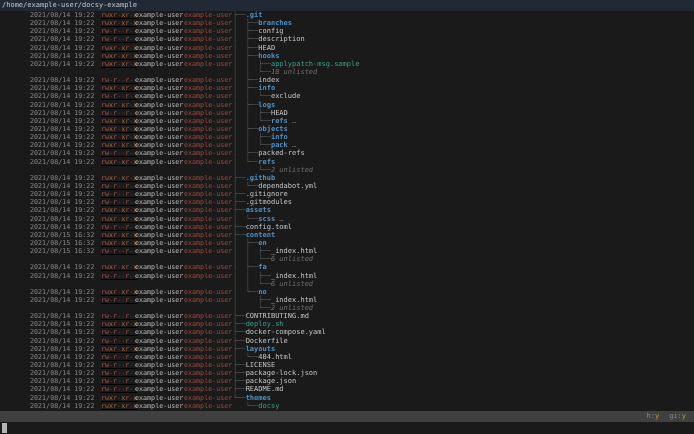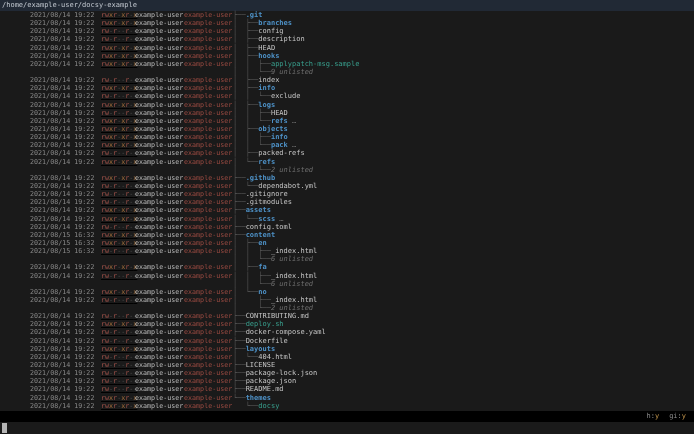--- a/index.html
+++ b/index.html
@@ -32,21 +32,21 @@
   .glyph { color:#585858; }
   .n-dir { color:#4e92c8;font-weight:bold; }
   .n-file { color:#c6c6c6; }
   .n-exe { color:#38a08e; }
   .n-unlisted { color:#6f6f6f; font-style:italic; }
   .n-suffix { color:#6f6f6f; }
 
   
   #hintbar {
     position:absolute; left:0; top:410.5px; width:694px; height:11px;
-    background:#000000; color:#b0b0b0; font-size:7px; line-height:11px;
+    background:#404040; color:#b0b0b0; font-size:7px; line-height:11px;
     padding-left:2px; white-space:pre;
   }
   .hint-normal { color:#b0b0b0; }
   .hint-key { color:#c99a4e; }
   .hint-help { color:#6e9cc6; }
   #flags { position:absolute; right:8px; top:0; height:11px; line-height:11px; }
   .flag-label { color:#8a8a8a; }
   .flag-value { color:#c99a4e; }
   .flag + .flag { margin-left:10px; }
 
@@ -62,21 +62,21 @@
   <div id="pathbar">/home/example-user/docsy-example</div>
 
   <div id="rows">
       <div class="row"><span class="c-date">2021/08/14 19:22</span><span class="c-perms"><span class="p-l">r</span><span class="p-l">w</span><span class="p-x">x</span><span class="p-l">r</span><span class="p-d">-</span><span class="p-x">x</span><span class="p-l">r</span><span class="p-d">-</span><span class="p-x">x</span></span><span class="c-owner">example-user</span><span class="c-group">example-user</span><span class="c-tree"><span class="glyph">├──</span><span class="n-dir">.git</span></span></div>
       <div class="row"><span class="c-date">2021/08/14 19:22</span><span class="c-perms"><span class="p-l">r</span><span class="p-l">w</span><span class="p-x">x</span><span class="p-l">r</span><span class="p-d">-</span><span class="p-x">x</span><span class="p-l">r</span><span class="p-d">-</span><span class="p-x">x</span></span><span class="c-owner">example-user</span><span class="c-group">example-user</span><span class="c-tree"><span class="glyph">│  ├──</span><span class="n-dir">branches</span></span></div>
       <div class="row"><span class="c-date">2021/08/14 19:22</span><span class="c-perms"><span class="p-l">r</span><span class="p-l">w</span><span class="p-d">-</span><span class="p-l">r</span><span class="p-d">-</span><span class="p-d">-</span><span class="p-l">r</span><span class="p-d">-</span><span class="p-d">-</span></span><span class="c-owner">example-user</span><span class="c-group">example-user</span><span class="c-tree"><span class="glyph">│  ├──</span><span class="n-file">config</span></span></div>
       <div class="row"><span class="c-date">2021/08/14 19:22</span><span class="c-perms"><span class="p-l">r</span><span class="p-l">w</span><span class="p-d">-</span><span class="p-l">r</span><span class="p-d">-</span><span class="p-d">-</span><span class="p-l">r</span><span class="p-d">-</span><span class="p-d">-</span></span><span class="c-owner">example-user</span><span class="c-group">example-user</span><span class="c-tree"><span class="glyph">│  ├──</span><span class="n-file">description</span></span></div>
       <div class="row"><span class="c-date">2021/08/14 19:22</span><span class="c-perms"><span class="p-l">r</span><span class="p-l">w</span><span class="p-x">x</span><span class="p-l">r</span><span class="p-d">-</span><span class="p-x">x</span><span class="p-l">r</span><span class="p-d">-</span><span class="p-x">x</span></span><span class="c-owner">example-user</span><span class="c-group">example-user</span><span class="c-tree"><span class="glyph">│  ├──</span><span class="n-file">HEAD</span></span></div>
       <div class="row"><span class="c-date">2021/08/14 19:22</span><span class="c-perms"><span class="p-l">r</span><span class="p-l">w</span><span class="p-x">x</span><span class="p-l">r</span><span class="p-d">-</span><span class="p-x">x</span><span class="p-l">r</span><span class="p-d">-</span><span class="p-x">x</span></span><span class="c-owner">example-user</span><span class="c-group">example-user</span><span class="c-tree"><span class="glyph">│  ├──</span><span class="n-dir">hooks</span></span></div>
       <div class="row"><span class="c-date">2021/08/14 19:22</span><span class="c-perms"><span class="p-l">r</span><span class="p-l">w</span><span class="p-x">x</span><span class="p-l">r</span><span class="p-d">-</span><span class="p-x">x</span><span class="p-l">r</span><span class="p-d">-</span><span class="p-x">x</span></span><span class="c-owner">example-user</span><span class="c-group">example-user</span><span class="c-tree"><span class="glyph">│  │  ├──</span><span class="n-exe">applypatch-msg.sample</span></span></div>
-      <div class="row"><span class="c-tree"><span class="glyph">│  │  └──</span><span class="n-unlisted">9 unlisted</span></span></div>
+      <div class="row"><span class="c-tree"><span class="glyph">│  │  └──</span><span class="n-unlisted">10 unlisted</span></span></div>
       <div class="row"><span class="c-date">2021/08/14 19:22</span><span class="c-perms"><span class="p-l">r</span><span class="p-l">w</span><span class="p-d">-</span><span class="p-l">r</span><span class="p-d">-</span><span class="p-d">-</span><span class="p-l">r</span><span class="p-d">-</span><span class="p-d">-</span></span><span class="c-owner">example-user</span><span class="c-group">example-user</span><span class="c-tree"><span class="glyph">│  ├──</span><span class="n-file">index</span></span></div>
       <div class="row"><span class="c-date">2021/08/14 19:22</span><span class="c-perms"><span class="p-l">r</span><span class="p-l">w</span><span class="p-x">x</span><span class="p-l">r</span><span class="p-d">-</span><span class="p-x">x</span><span class="p-l">r</span><span class="p-d">-</span><span class="p-x">x</span></span><span class="c-owner">example-user</span><span class="c-group">example-user</span><span class="c-tree"><span class="glyph">│  ├──</span><span class="n-dir">info</span></span></div>
       <div class="row"><span class="c-date">2021/08/14 19:22</span><span class="c-perms"><span class="p-l">r</span><span class="p-l">w</span><span class="p-d">-</span><span class="p-l">r</span><span class="p-d">-</span><span class="p-d">-</span><span class="p-l">r</span><span class="p-d">-</span><span class="p-d">-</span></span><span class="c-owner">example-user</span><span class="c-group">example-user</span><span class="c-tree"><span class="glyph">│  │  └──</span><span class="n-file">exclude</span></span></div>
       <div class="row"><span class="c-date">2021/08/14 19:22</span><span class="c-perms"><span class="p-l">r</span><span class="p-l">w</span><span class="p-x">x</span><span class="p-l">r</span><span class="p-d">-</span><span class="p-x">x</span><span class="p-l">r</span><span class="p-d">-</span><span class="p-x">x</span></span><span class="c-owner">example-user</span><span class="c-group">example-user</span><span class="c-tree"><span class="glyph">│  ├──</span><span class="n-dir">logs</span></span></div>
       <div class="row"><span class="c-date">2021/08/14 19:22</span><span class="c-perms"><span class="p-l">r</span><span class="p-l">w</span><span class="p-d">-</span><span class="p-l">r</span><span class="p-d">-</span><span class="p-d">-</span><span class="p-l">r</span><span class="p-d">-</span><span class="p-d">-</span></span><span class="c-owner">example-user</span><span class="c-group">example-user</span><span class="c-tree"><span class="glyph">│  │  ├──</span><span class="n-file">HEAD</span></span></div>
       <div class="row"><span class="c-date">2021/08/14 19:22</span><span class="c-perms"><span class="p-l">r</span><span class="p-l">w</span><span class="p-x">x</span><span class="p-l">r</span><span class="p-d">-</span><span class="p-x">x</span><span class="p-l">r</span><span class="p-d">-</span><span class="p-x">x</span></span><span class="c-owner">example-user</span><span class="c-group">example-user</span><span class="c-tree"><span class="glyph">│  │  └──</span><span class="n-dir">refs</span><span class="n-suffix"> …</span></span></div>
       <div class="row"><span class="c-date">2021/08/14 19:22</span><span class="c-perms"><span class="p-l">r</span><span class="p-l">w</span><span class="p-x">x</span><span class="p-l">r</span><span class="p-d">-</span><span class="p-x">x</span><span class="p-l">r</span><span class="p-d">-</span><span class="p-x">x</span></span><span class="c-owner">example-user</span><span class="c-group">example-user</span><span class="c-tree"><span class="glyph">│  ├──</span><span class="n-dir">objects</span></span></div>
       <div class="row"><span class="c-date">2021/08/14 19:22</span><span class="c-perms"><span class="p-l">r</span><span class="p-l">w</span><span class="p-x">x</span><span class="p-l">r</span><span class="p-d">-</span><span class="p-x">x</span><span class="p-l">r</span><span class="p-d">-</span><span class="p-x">x</span></span><span class="c-owner">example-user</span><span class="c-group">example-user</span><span class="c-tree"><span class="glyph">│  │  ├──</span><span class="n-dir">info</span></span></div>
       <div class="row"><span class="c-date">2021/08/14 19:22</span><span class="c-perms"><span class="p-l">r</span><span class="p-l">w</span><span class="p-x">x</span><span class="p-l">r</span><span class="p-d">-</span><span class="p-x">x</span><span class="p-l">r</span><span class="p-d">-</span><span class="p-x">x</span></span><span class="c-owner">example-user</span><span class="c-group">example-user</span><span class="c-tree"><span class="glyph">│  │  └──</span><span class="n-dir">pack</span><span class="n-suffix"> …</span></span></div>
       <div class="row"><span class="c-date">2021/08/14 19:22</span><span class="c-perms"><span class="p-l">r</span><span class="p-l">w</span><span class="p-d">-</span><span class="p-l">r</span><span class="p-d">-</span><span class="p-d">-</span><span class="p-l">r</span><span class="p-d">-</span><span class="p-d">-</span></span><span class="c-owner">example-user</span><span class="c-group">example-user</span><span class="c-tree"><span class="glyph">│  ├──</span><span class="n-file">packed-refs</span></span></div>

